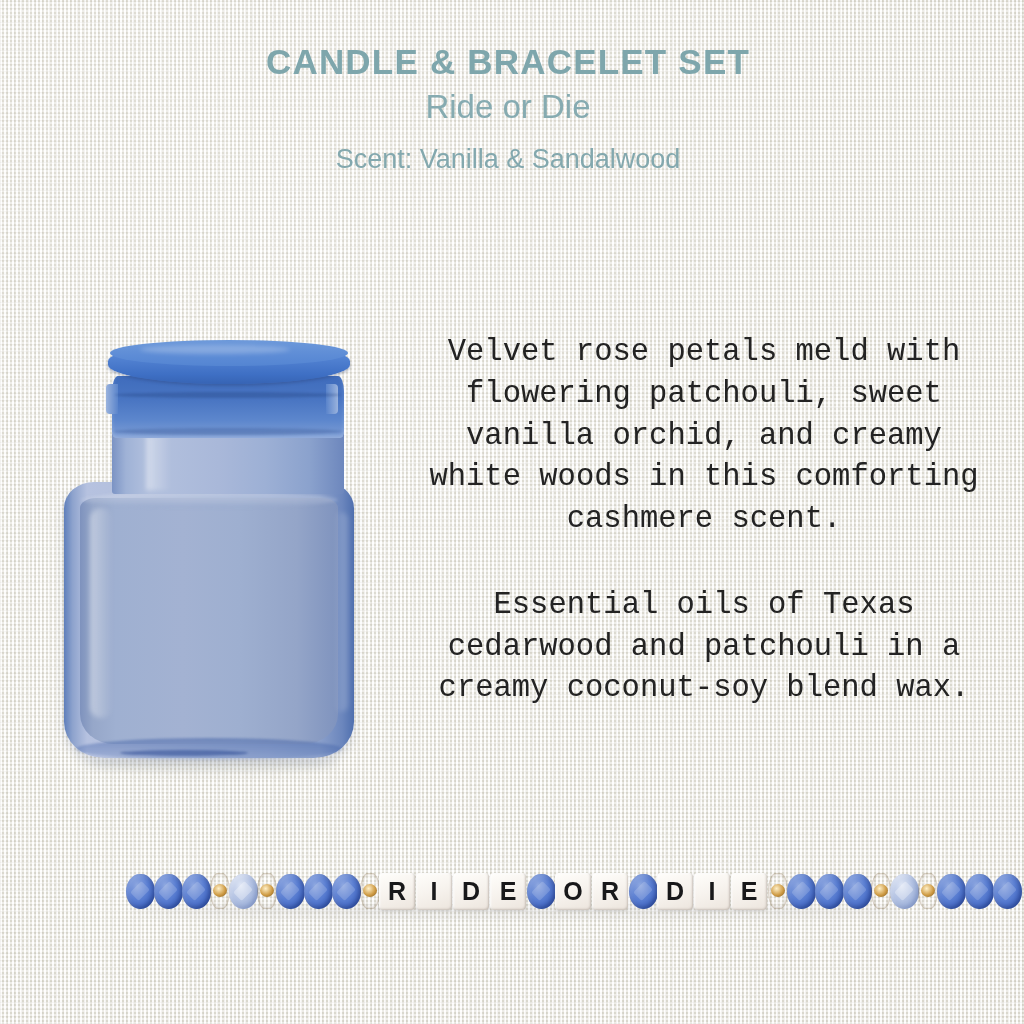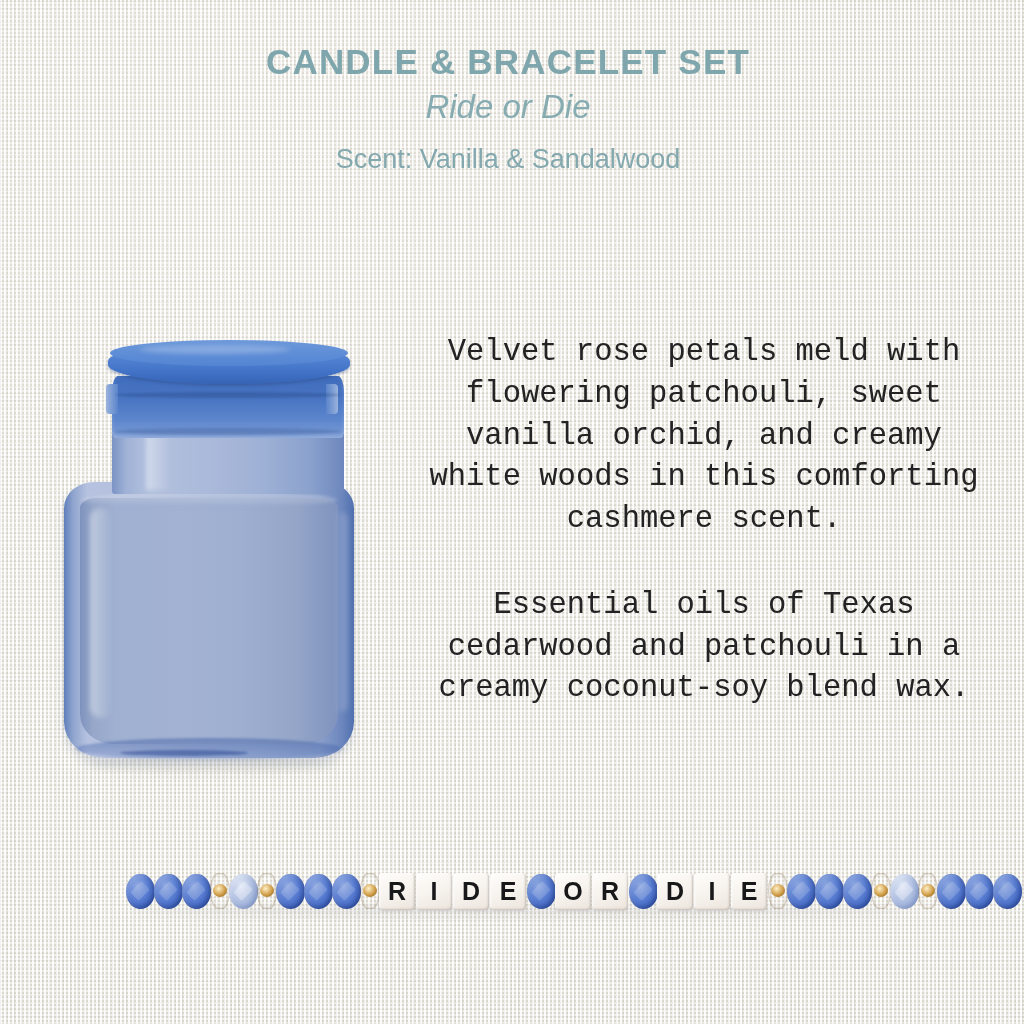--- a/index.html
+++ b/index.html
@@ -54,21 +54,20 @@
   #title {
     font-size: 35px;
     font-weight: bold;
     letter-spacing: 1.2px;
     line-height: 1.0;
     color: #7ea6ac;
     margin: 0;
   }
   #subtitle {
     font-size: 33px;
-    font-style: italic;
     line-height: 1.35;
     color: #86abb1;
     margin: 6px 0 12px 0;
     font-weight: normal;
   }
   #scent {
     font-size: 27px;
     line-height: 1.3;
     color: #83a8ae;
     margin: 7px 0 0 0;

